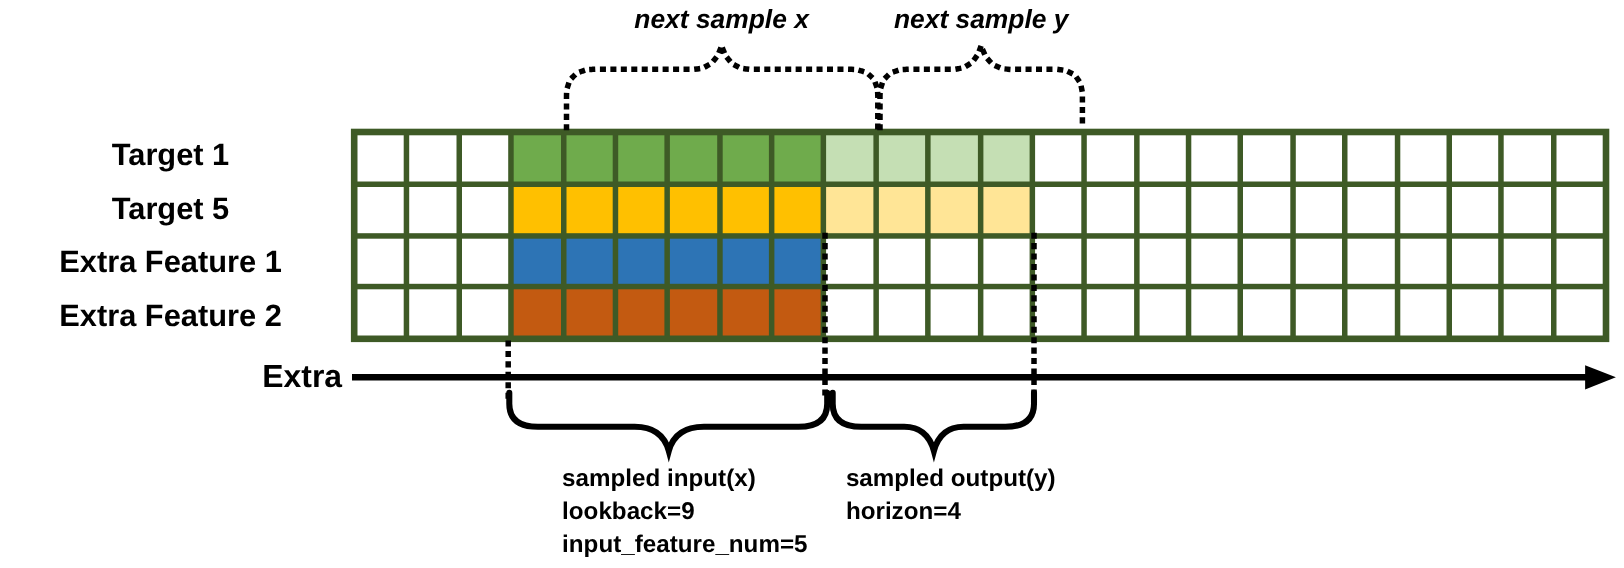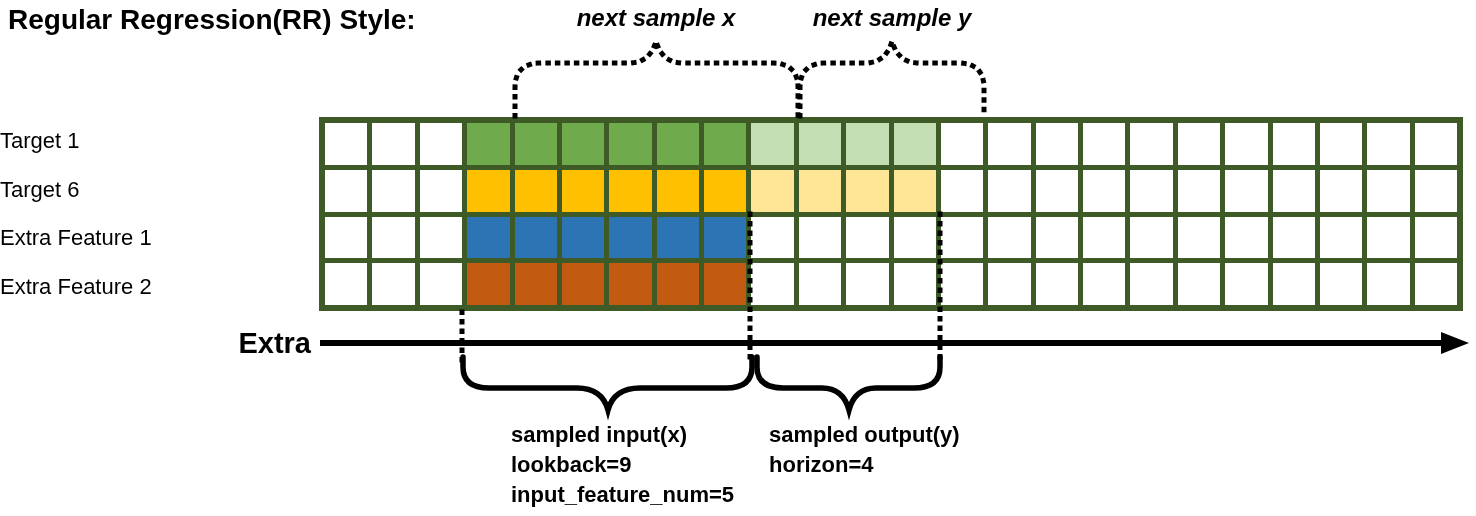--- a/index.html
+++ b/index.html
@@ -18,23 +18,23 @@
     font-size: 28px;
     font-weight: 700;
     letter-spacing: 0px;
   }
   .row-label {
     position: absolute;
     left: 0px;
     width: 310px;
     height: 48px;
     line-height: 48px;
-    text-align: left;
-    font-size: 22px;
-    font-weight: 400;
+    text-align: center;
+    font-size: 28px;
+    font-weight: 700;
     white-space: nowrap;
   }
   .grid {
     position: absolute;
     left: 319px; top: 117px;
     width: 1144px; height: 194px;
     box-sizing: border-box;
     display: grid;
     grid-template-columns: repeat(24, 1fr);
     grid-template-rows: repeat(4, 1fr);
@@ -73,24 +73,23 @@
     font-weight: 700;
     line-height: 30px;
     white-space: nowrap;
   }
 </style>
 </head>
 <body>
 
 <div class="canvas">
 
-  <div class="title">Regular Regression(RR) Style:</div>
 
   <div class="row-label" style="top:117px">Target 1</div>
-  <div class="row-label" style="top:165.5px">Target 6</div>
+  <div class="row-label" style="top:165.5px">Target 5</div>
   <div class="row-label" style="top:214px">Extra Feature 1</div>
   <div class="row-label" style="top:262.5px">Extra Feature 2</div>
 
   <div class="grid" style="background: rgb(62, 90, 38);">
       <div class="cell" style="background: rgb(255, 255, 255);"></div>
       <div class="cell" style="background: rgb(255, 255, 255);"></div>
       <div class="cell" style="background: rgb(255, 255, 255);"></div>
       <div class="cell" style="background: rgb(111, 171, 76);"></div>
       <div class="cell" style="background: rgb(111, 171, 76);"></div>
       <div class="cell" style="background: rgb(111, 171, 76);"></div>

